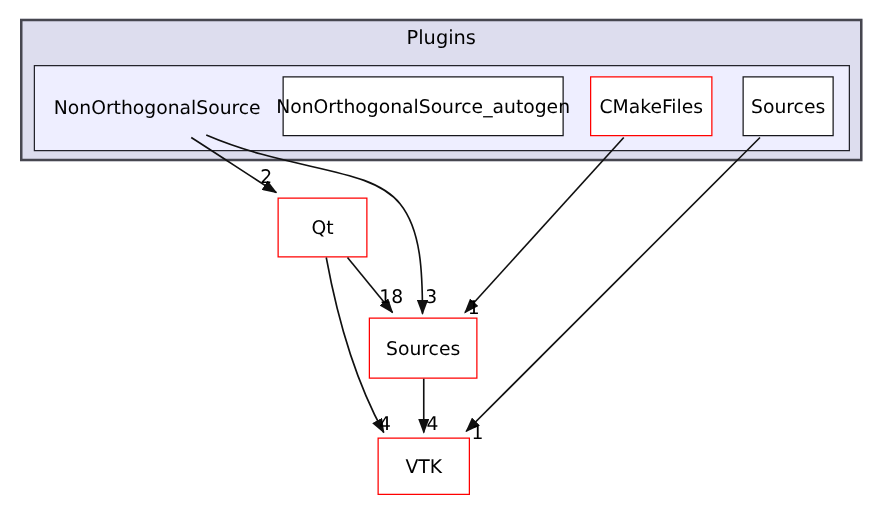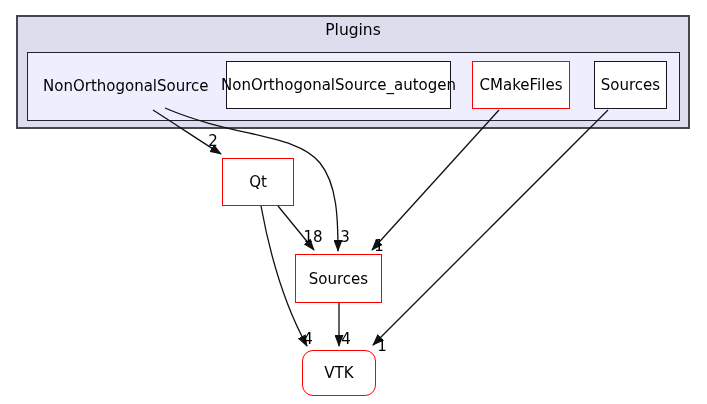--- a/index.html
+++ b/index.html
@@ -26,21 +26,21 @@
   .border-red{border:1.4px solid #ff0000;}
 
   
   .node-autogen{left:198px;top:8px;width:225px;height:48px;}
   .node-cmakefiles{left:444px;top:8px;width:98px;height:48px;}
   .node-sources{left:566px;top:8px;width:73px;height:48px;}
 
   
   .node-qt{left:222px;top:158px;width:72px;height:48px;text-align:right;}
   .node-remoting{left:295px;top:254px;width:87px;height:49px;}
-  .node-vtk{left:302px;top:350px;width:74px;height:46px;border-radius:11px;}
+  .node-vtk{left:302px;top:350px;width:74px;height:46px;}
 
   .edges-svg{position:absolute;left:0;top:0;width:707px;height:404px;
     pointer-events:none;z-index:5;}
   .edge{fill:none;stroke:#101010;stroke-width:1.3px;}
   .edge-label{font-family:"DejaVu Sans","Liberation Sans",sans-serif;
     font-size:15px;fill:#000000;}
 </style>
 </head>
 <body>
 

